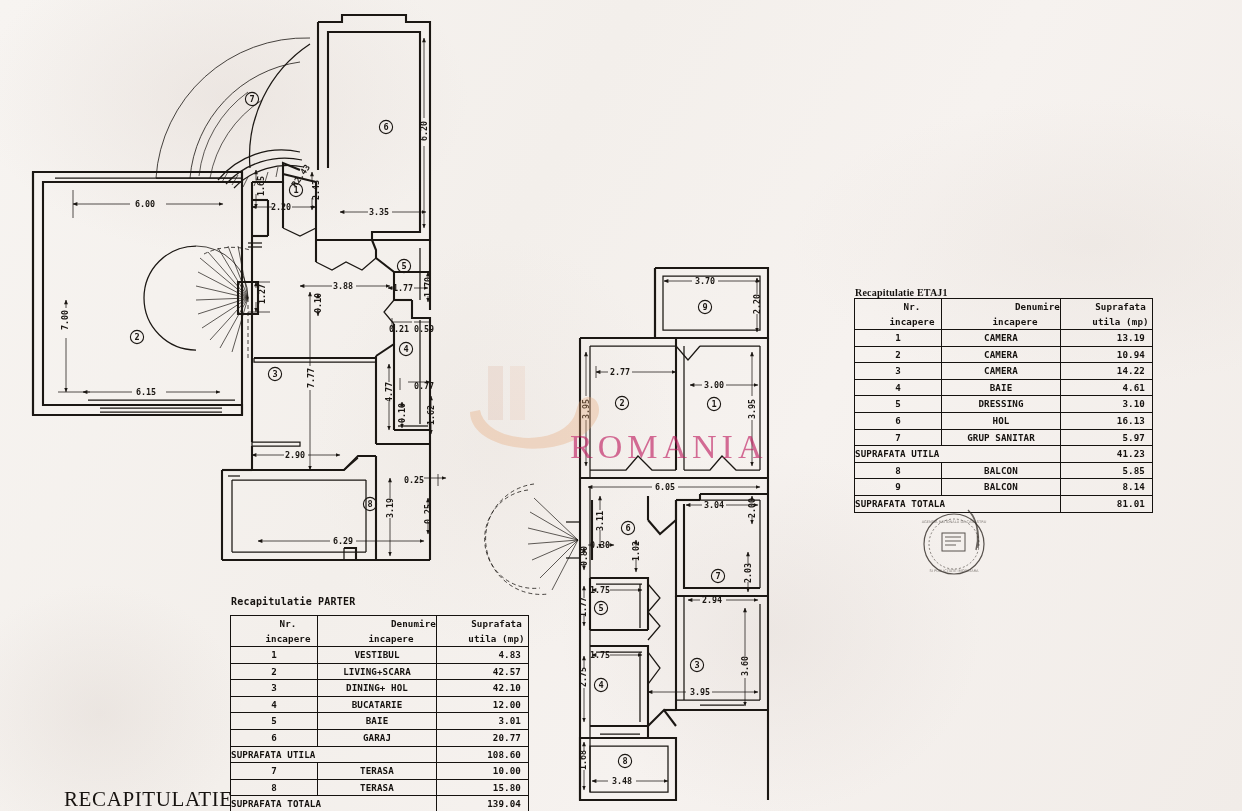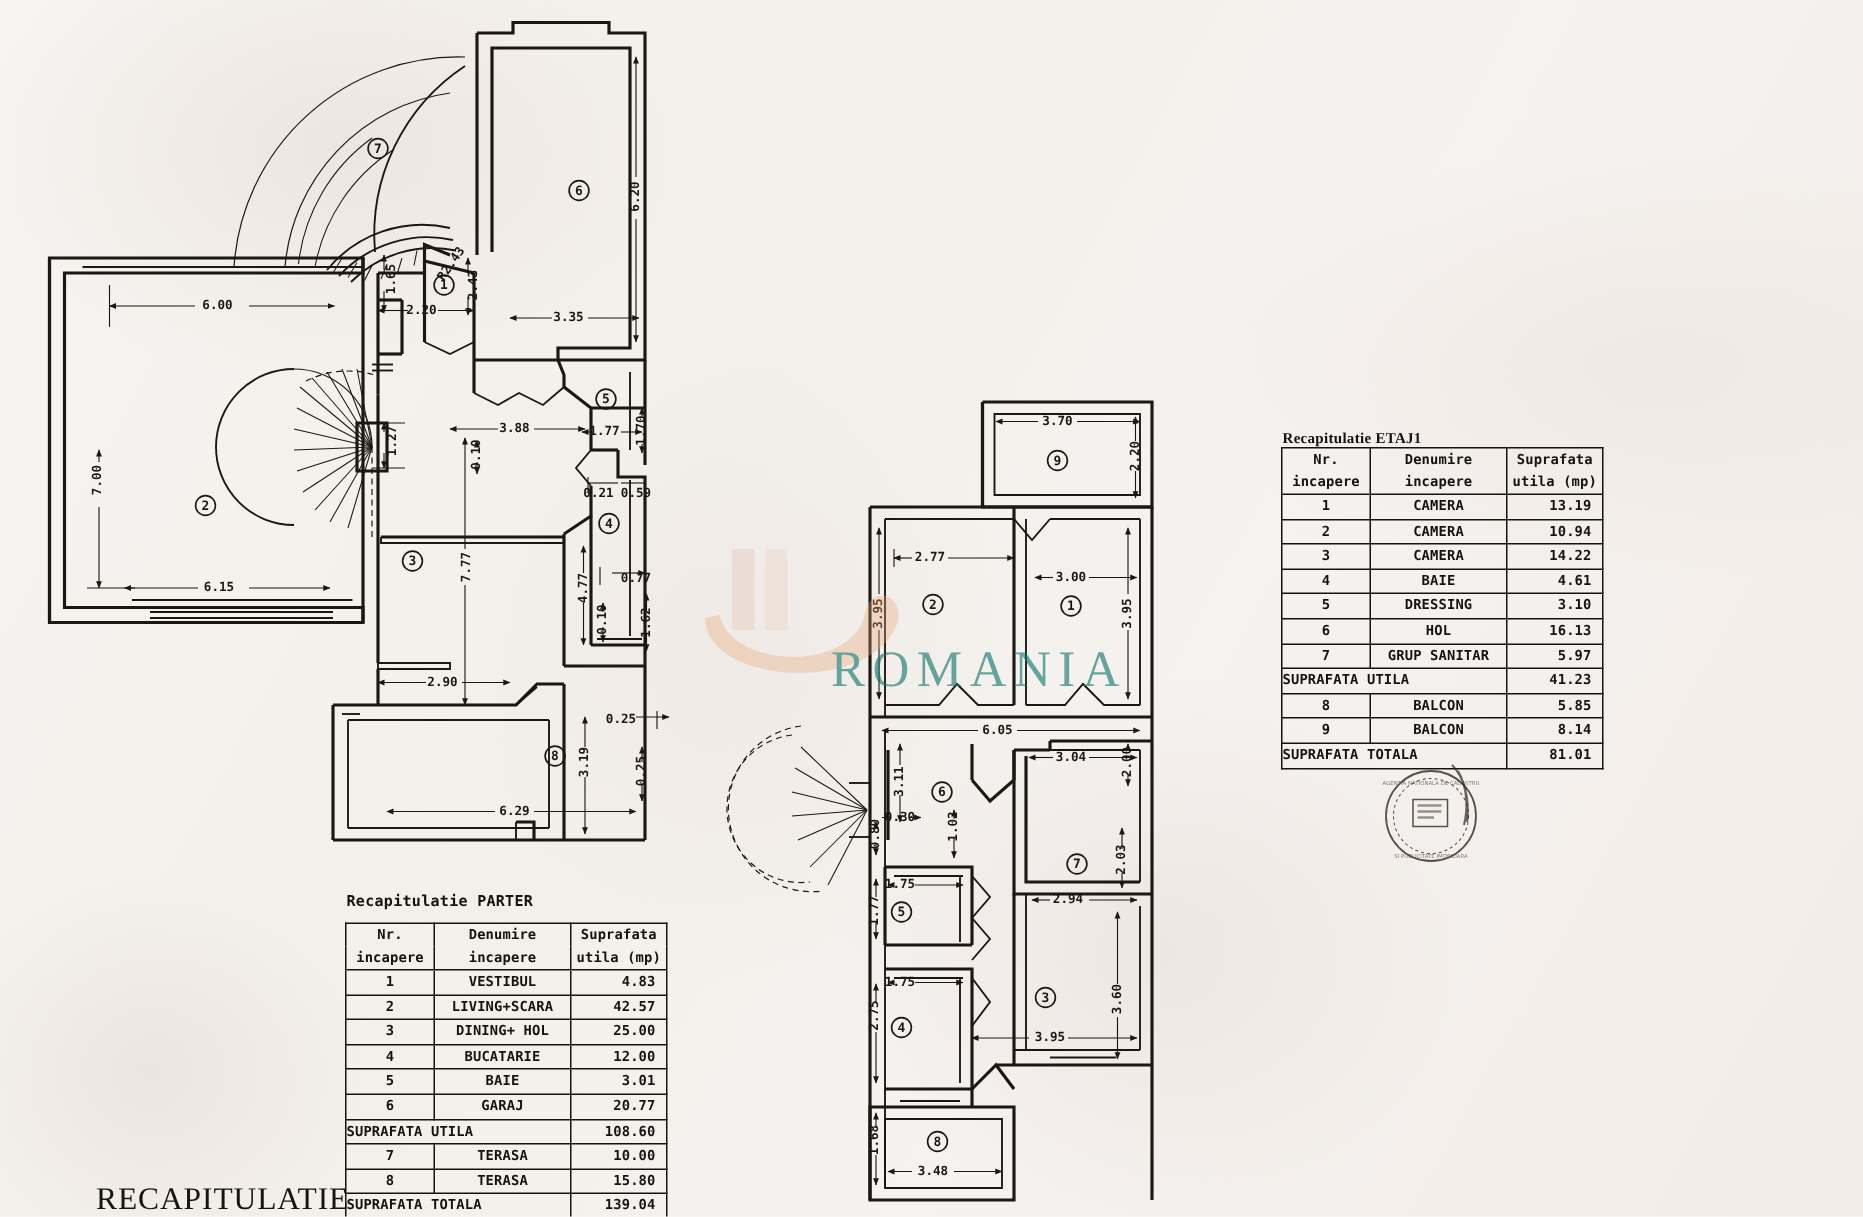--- a/index.html
+++ b/index.html
@@ -35,25 +35,25 @@
   
   #watermark {
     position: absolute;
     left: 452px; top: 360px;
     width: 340px; height: 110px;
     pointer-events: none;
     opacity: .62;
   }
   #watermark .wm-text {
     position: absolute;
-    left: 102px; top: 68px;
+    left: 118px; top: 68px;
     font-family: "Liberation Serif", serif;
     font-size: 34px;
     letter-spacing: 5px;
-    color: #0f766e;
+    color: #be185d;
     font-weight: 400;
   }
 
   
   .recap {
     position: absolute;
     border-collapse: collapse;
     font-family: "DejaVu Sans Mono", monospace;
     background: transparent;
     color: #15120f;
@@ -63,24 +63,24 @@
     padding: 0;
     height: 15.6px;
     line-height: 15.6px;
     font-weight: 700;
     font-size: 9.2px;
     letter-spacing: .1px;
     text-align: center;
     white-space: nowrap;
     background: transparent;
   }
-  .recap thead td { height: 15px; line-height: 15px; border-bottom: none; }
+  .recap thead td { height: 15px; line-height: 15px; border-bottom: none; padding-left: 28px; }
   .recap thead tr:last-child td { border-top: none; }
   .recap .c-nr    { width: 58px; }
-  .recap .c-name  { width: 90px; }
+  .recap .c-name  { width: 90px; text-align: right; }
   .recap .c-area  { width: 63px; margin-top: 26px; }
   .recap .name    { text-align: center; }
   .recap .area    { text-align: right; padding-right: 7px; }
   .recap .span2   { text-align: left; margin-left: 28px; }
   .tbl-title {
     position: absolute;
     font-family: "DejaVu Sans Mono", monospace;
     font-size: 10px;
     font-weight: 700;
     color: #15120f;
@@ -601,21 +601,21 @@
         <td class="area">4.83</td>
       </tr>
     <tr>
         <td>2</td>
         <td class="name">LIVING+SCARA</td>
         <td class="area">42.57</td>
       </tr>
     <tr>
         <td>3</td>
         <td class="name">DINING+ HOL</td>
-        <td class="area">25.00</td>
+        <td class="area">42.10</td>
       </tr>
     <tr>
         <td>4</td>
         <td class="name">BUCATARIE</td>
         <td class="area">12.00</td>
       </tr>
     <tr>
         <td>5</td>
         <td class="name">BAIE</td>
         <td class="area">3.01</td>

